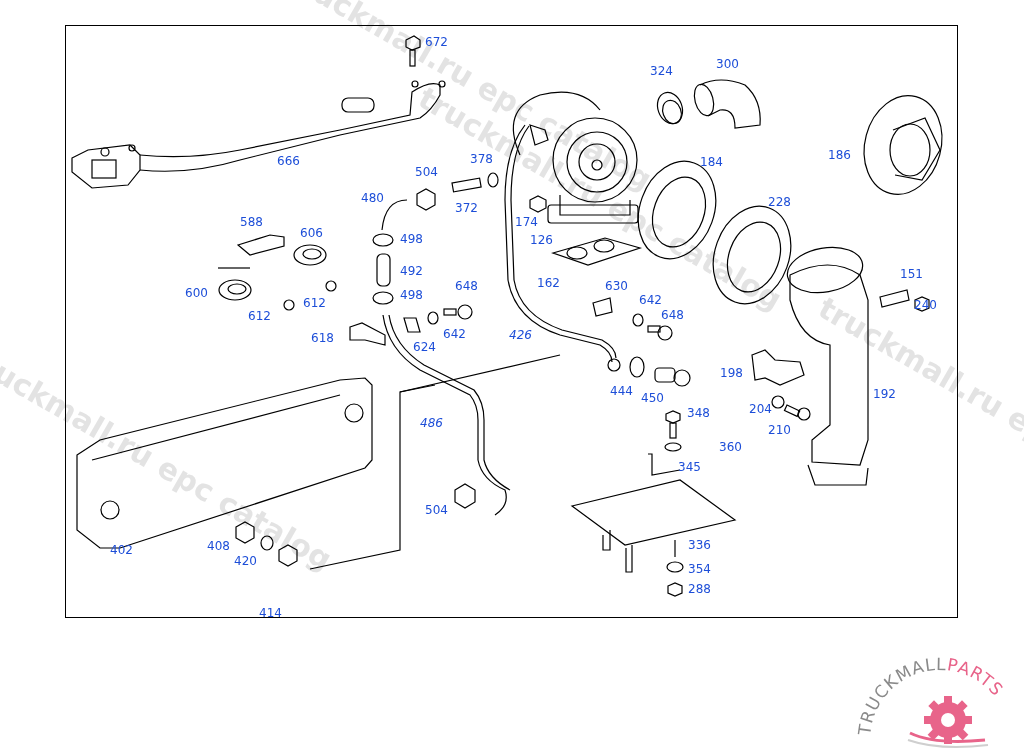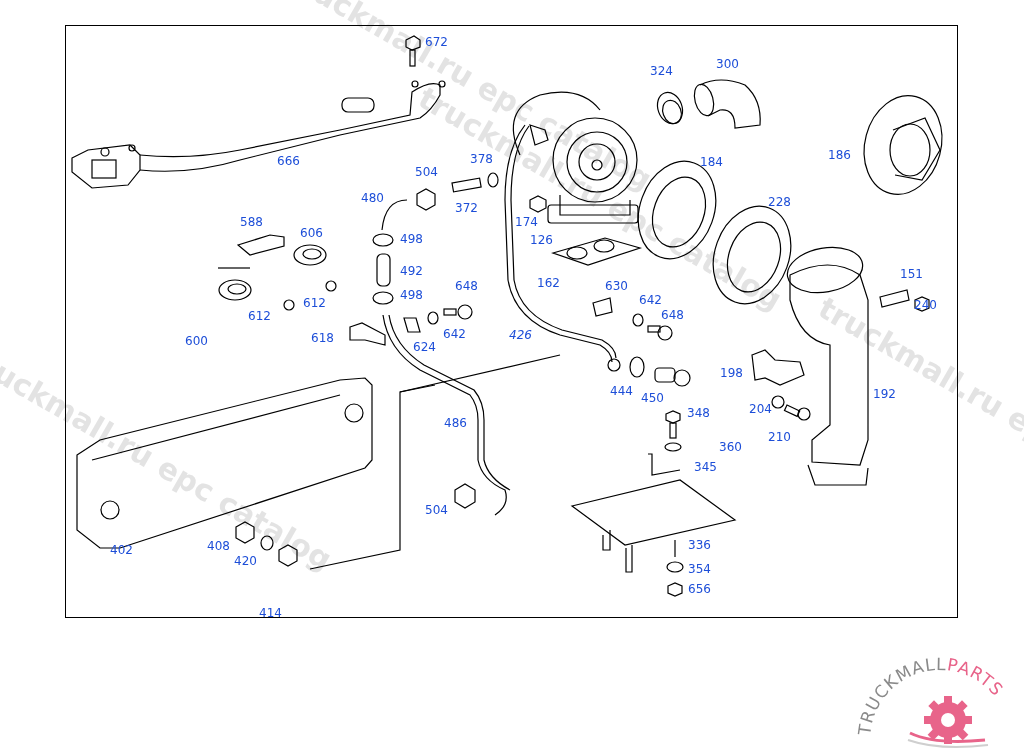--- a/index.html
+++ b/index.html
@@ -210,51 +210,51 @@
 <div class="lbl" style="left:828px; top:148px;">186</div>
 <div class="lbl" style="left:768px; top:195px;">228</div>
 <div class="lbl" style="left:515px; top:215px;">174</div>
 <div class="lbl" style="left:530px; top:233px;">126</div>
 <div class="lbl" style="left:537px; top:268px;margin-top:8px;">162</div>
 <div class="lbl" style="left:240px; top:215px;">588</div>
 <div class="lbl" style="left:300px; top:226px;">606</div>
 <div class="lbl" style="left:400px; top:232px;">498</div>
 <div class="lbl" style="left:400px; top:264px;">492</div>
 <div class="lbl" style="left:400px; top:288px;">498</div>
-<div class="lbl" style="left:185px; top:286px;margin-top:48px;">600</div>
+<div class="lbl" style="left:185px; top:286px;">600</div>
 <div class="lbl" style="left:303px; top:296px;">612</div>
 <div class="lbl" style="left:248px; top:309px;">612</div>
 <div class="lbl" style="left:455px; top:279px;">648</div>
 <div class="lbl" style="left:443px; top:327px;">642</div>
 <div class="lbl" style="left:413px; top:340px;">624</div>
 <div class="lbl" style="left:311px; top:331px;">618</div>
 <div class="lbl" style="left:509px; top:328px;font-style:italic;">426</div>
 <div class="lbl" style="left:605px; top:279px;">630</div>
 <div class="lbl" style="left:639px; top:293px;">642</div>
 <div class="lbl" style="left:661px; top:308px;">648</div>
 <div class="lbl" style="left:900px; top:267px;">151</div>
 <div class="lbl" style="left:914px; top:298px;text-align:right;">240</div>
 <div class="lbl" style="left:720px; top:366px;">198</div>
 <div class="lbl" style="left:610px; top:384px;">444</div>
 <div class="lbl" style="left:641px; top:391px;text-align:right;">450</div>
 <div class="lbl" style="left:738px; top:402px;margin-left:11px;">204</div>
-<div class="lbl" style="left:768px; top:423px;margin-top:7px;">210</div>
+<div class="lbl" style="left:768px; top:423px;">210</div>
 <div class="lbl" style="left:873px; top:387px;">192</div>
 <div class="lbl" style="left:687px; top:406px;">348</div>
 <div class="lbl" style="left:719px; top:440px;">360</div>
-<div class="lbl" style="left:694px; top:460px;">345</div>
-<div class="lbl" style="left:444px; top:416px;">486</div>
+<div class="lbl" style="left:678px; top:460px;">345</div>
+<div class="lbl" style="left:420px; top:416px;font-style:italic;">486</div>
 <div class="lbl" style="left:425px; top:503px;">504</div>
 <div class="lbl" style="left:110px; top:543px;">402</div>
 <div class="lbl" style="left:207px; top:539px;">408</div>
 <div class="lbl" style="left:234px; top:554px;text-align:center;">420</div>
 <div class="lbl" style="left:259px; top:569px;margin-top:37px;">414</div>
 <div class="lbl" style="left:688px; top:538px;">336</div>
 <div class="lbl" style="left:688px; top:562px;">354</div>
-<div class="lbl" style="left:688px; top:582px;">656</div>
+<div class="lbl" style="left:688px; top:582px;">288</div>
 
 <svg class="logo" viewBox="0 0 174 105">
   <defs>
     <path id="arc" d="M20,95 A70,70 0 0 1 160,95"></path>
   </defs>
   <text class="logo-text">
     <textPath href="#arc" startOffset="2%">
       <tspan fill="#8a8a8a">TRUCKMALL</tspan><tspan fill="#e8648a">PARTS</tspan>
     </textPath>
   </text>

